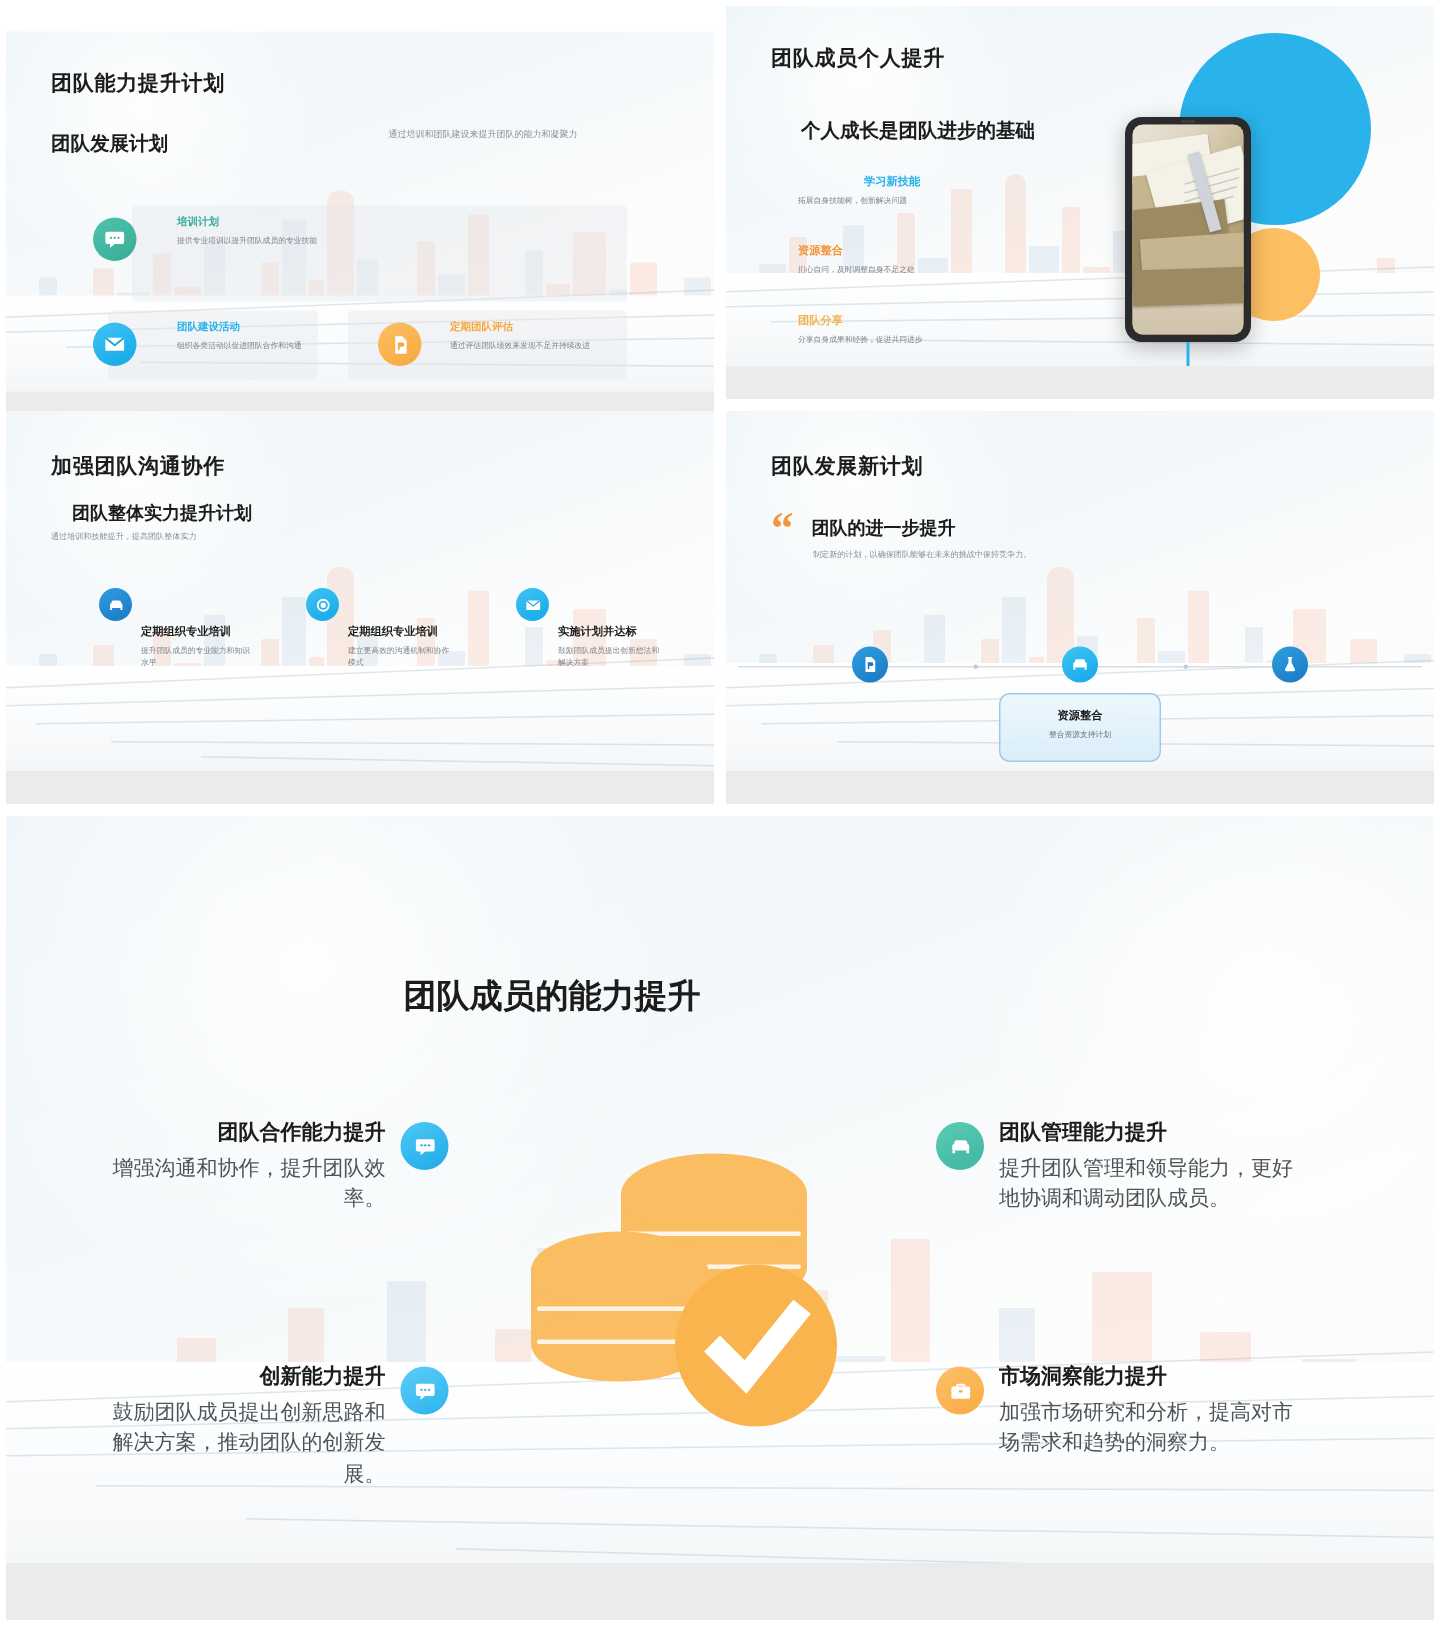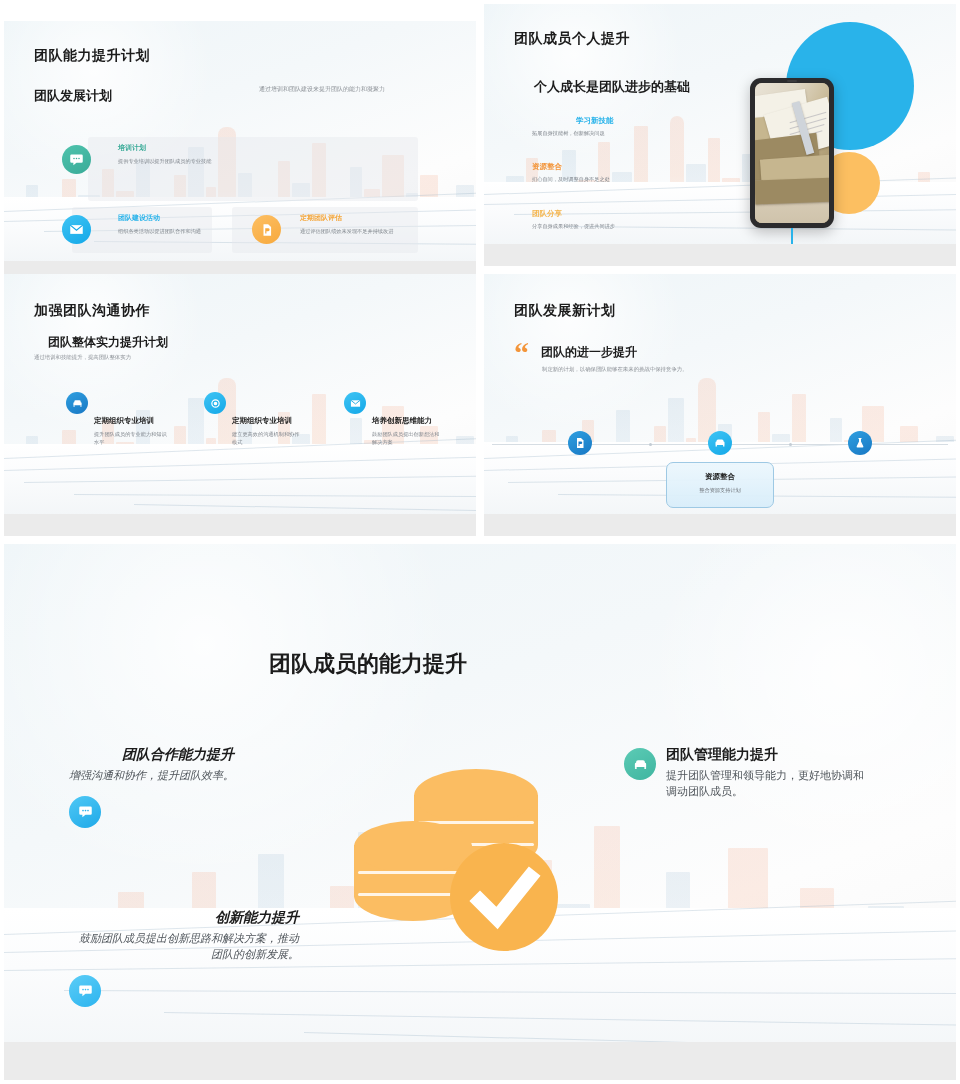--- a/index.html
+++ b/index.html
@@ -228,23 +228,23 @@
   }
   .feat .f-icon {
     flex: 0 0 auto;
     width: 32px; height: 32px;
     border-radius: 50%;
     display: flex; align-items: center; justify-content: center;
     color: #fff;
     margin-top: 2px;
   }
   .feat .f-title { font-weight: bold; font-size: 14px; color: #1c1c1c; margin-bottom: 4px; }
-  .feat .f-desc  { font-size: 11px; color: #4e545a; line-height: 1.45; }
+  .feat .f-desc  { font-size: 14px; color: #4e545a; line-height: 1.45; }
   .feat.right .f-body { text-align: left; }
-  .feat.left  { flex-direction: column; font-style: italic; }
+  .feat.left  { flex-direction: row; }
   .feat.left  .f-body { text-align: right; }
 
   
   .coins { position: absolute; }
   .coin-stack { position: absolute; }
   .coin {
     position: absolute;
     border-radius: 50%;
     background: #fbbd62;
   }
@@ -483,21 +483,21 @@
     </div>
     <div class="item-title" style="position:absolute;left:228px;top:142px;font-size:7.5px;color:#1c1c1c;">定期组织专业培训</div>
     <div class="item-desc" style="position:absolute;left:228px;top:156px;width:72px;font-size:5.2px;line-height:1.6;">建立更高效的沟通机制和协作模式</div>
 
     <div class="badge blue halo" style="position:absolute;left:340px;top:118px;width:22px;height:22px;">
       <svg width="11" height="11" viewBox="0 0 24 24" fill="currentColor">
           <path d="M2 5h20v14H2z"></path>
           <path d="M2 5l10 8 10-8" fill="none" stroke="#1fa9e0" stroke-width="2"></path>
         </svg>
     </div>
-    <div class="item-title" style="position:absolute;left:368px;top:142px;font-size:7.5px;color:#1c1c1c;">培养创新思维能力</div>
+    <div class="item-title" style="position:absolute;left:368px;top:142px;font-size:7.5px;color:#1c1c1c;">实施计划并达标</div>
     <div class="item-desc" style="position:absolute;left:368px;top:156px;width:72px;font-size:5.2px;line-height:1.6;">鼓励团队成员提出创新想法和解决方案</div>
 
     <div class="footer-band" style="height:22px;"></div>
   </div>
 
   <div class="slide" id="slide4">
     <div class="haze" style="left:-40px;top:-60px;width:250px;height:210px;"></div>
 
     <div class="city" style="height:118px;bottom:58px;">
       <div class="bld" style="left:4px;width:16px;height:26px;"></div>
@@ -681,17 +681,29 @@
       <div class="f-icon" style="background:linear-gradient(150deg,#5ccdf7 0%,#2cb4ef 100%);">
         <svg width="15" height="15" viewBox="0 0 24 24" fill="currentColor">
             <path d="M4 4h16a2 2 0 0 1 2 2v9a2 2 0 0 1-2 2h-8l-5 4v-4H4a2 2 0 0 1-2-2V6a2 2 0 0 1 2-2z"></path>
             <circle cx="8" cy="10.5" r="1.3" fill="#37bbf1"></circle>
             <circle cx="12" cy="10.5" r="1.3" fill="#37bbf1"></circle>
             <circle cx="16" cy="10.5" r="1.3" fill="#37bbf1"></circle>
           </svg>
       </div>
     </div>
 
+    <div class="feat right" style="left:620px;top:365px;width:250px;">
+      <div class="f-icon" style="background:linear-gradient(150deg,#fdc069 0%,#f8ab42 100%);">
+        <svg width="15" height="15" viewBox="0 0 24 24" fill="currentColor">
+            <path d="M9 4h6a2 2 0 0 1 2 2v1h3a2 2 0 0 1 2 2v9a2 2 0 0 1-2 2H4a2 2 0 0 1-2-2V9a2 2 0 0 1 2-2h3V6a2 2 0 0 1 2-2zm0 3h6V6H9z"></path>
+            <rect x="10" y="11" width="4" height="2.4" rx="0.6" fill="#f8ab42"></rect>
+          </svg>
+      </div>
+      <div class="f-body">
+        <div class="f-title">市场洞察能力提升</div>
+        <div class="f-desc">加强市场研究和分析，提高对市场需求和趋势的洞察力。</div>
+      </div>
+    </div>
 
     <div class="footer-band" style="height:38px;background:#ebebeb;"></div>
   </div>
 
 </div>
 
 </body></html>

